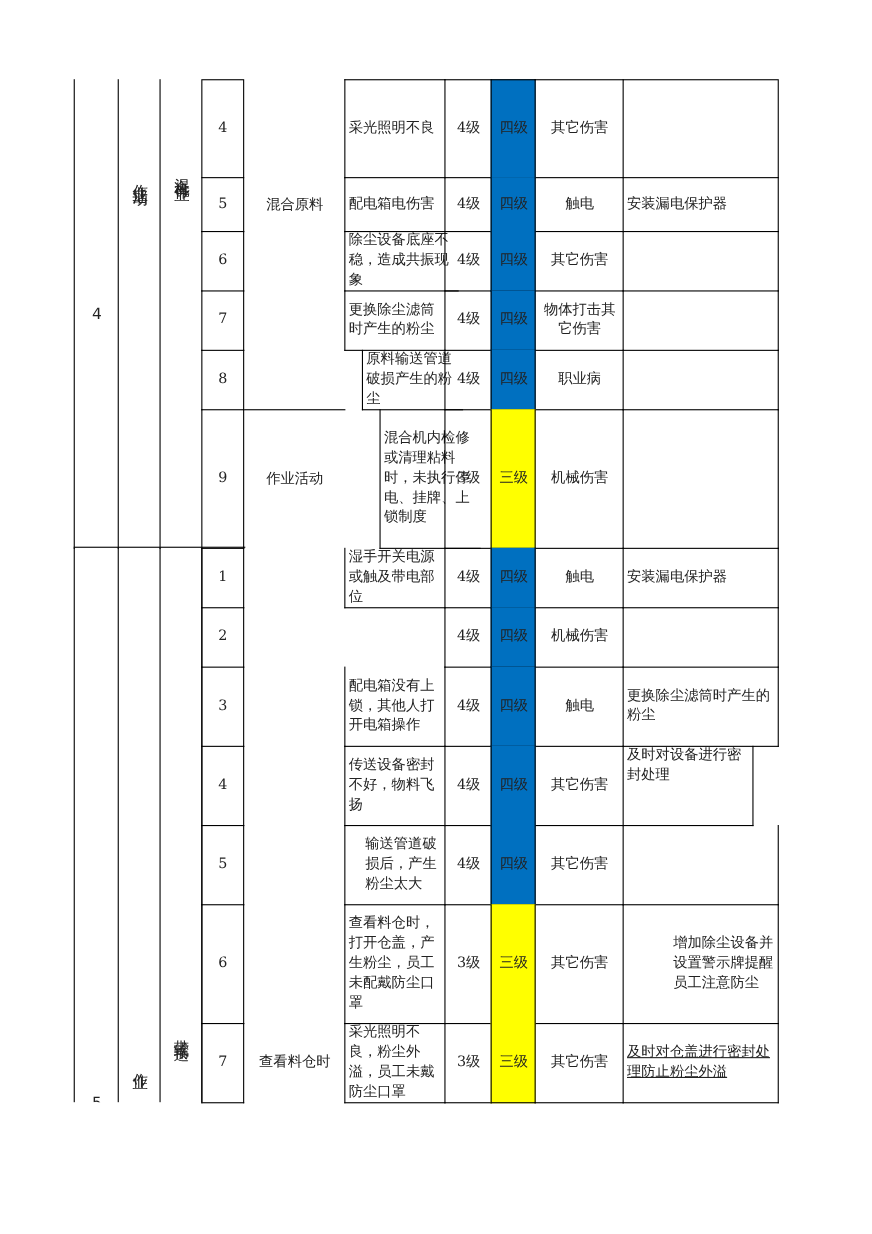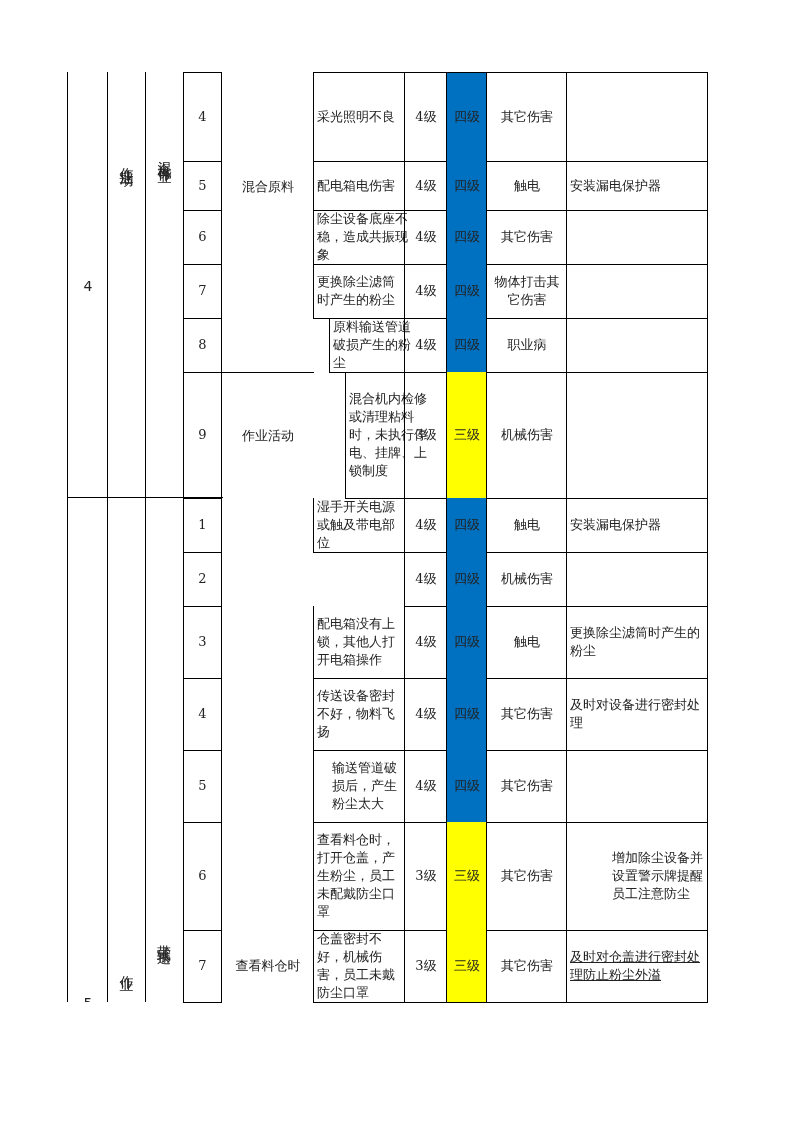--- a/index.html
+++ b/index.html
@@ -144,21 +144,21 @@
   <div class="cell bl br bb left-text" style="left:566px;top:606px;width:142px;height:73px;">
       <span class="wrap">更换除尘滤筒时产生的粉尘</span>
     </div>
 
   <div class="cell bl bb left-text" style="left:313px;top:678px;width:92px;height:73px;">
       <span class="wrap">传送设备密封不好，物料飞扬</span>
     </div>
   <div class="cell bl bb" style="left:404px;top:678px;width:43px;height:73px;">4级</div>
   <div class="cell bl bb blue" style="left:446px;top:678px;width:41px;height:73px;">四级</div>
   <div class="cell bl bb" style="left:486px;top:678px;width:81px;height:73px;">其它伤害</div>
-  <div class="cell bl br bb left-text top-text" style="left:566px;top:678px;width:142px;height:73px;padding-top:18px;">
+  <div class="cell bl br bb left-text top-text" style="left:566px;top:678px;width:119px;height:73px;">
       <span class="wrap">及时对设备进行密封处理</span>
     </div>
 
   <div class="cell bl bb left-text" style="left:313px;top:750px;width:92px;height:73px;padding-left:18px;">
       <span class="wrap">输送管道破损后，产生粉尘太大</span>
     </div>
   <div class="cell bl bb" style="left:404px;top:750px;width:43px;height:73px;">4级</div>
   <div class="cell bl bb blue" style="left:446px;top:750px;width:41px;height:73px;">四级</div>
   <div class="cell bl bb" style="left:486px;top:750px;width:81px;height:73px;">其它伤害</div>
   <div class="cell bl br bb left-text" style="left:566px;top:750px;width:142px;height:73px;"></div>
@@ -167,21 +167,21 @@
       <span class="wrap">查看料仓时，打开仓盖，产生粉尘，员工未配戴防尘口罩</span>
     </div>
   <div class="cell bl bb" style="left:404px;top:822px;width:43px;height:109px;">3级</div>
   <div class="cell bl bb yellow" style="left:446px;top:822px;width:41px;height:109px;">三级</div>
   <div class="cell bl bb" style="left:486px;top:822px;width:81px;height:109px;">其它伤害</div>
   <div class="cell bl br bb left-text" style="left:566px;top:822px;width:142px;height:109px;padding-left:45px;">
       <span class="wrap">增加除尘设备并设置警示牌提醒员工注意防尘</span>
     </div>
 
   <div class="cell bl bb left-text" style="left:313px;top:930px;width:92px;height:73px;">
-      <span class="wrap">仓盖密封不好，机械伤害，员工未戴防尘口罩</span>
+      <span class="wrap">采光照明不良，粉尘外溢，员工未戴防尘口罩</span>
     </div>
   <div class="cell bl bb" style="left:404px;top:930px;width:43px;height:73px;">3级</div>
   <div class="cell bl bb yellow" style="left:446px;top:930px;width:41px;height:73px;">三级</div>
   <div class="cell bl bb" style="left:486px;top:930px;width:81px;height:73px;">其它伤害</div>
   <div class="cell bl br bb left-text" style="left:566px;top:930px;width:142px;height:73px;text-decoration:underline;">
       <span class="wrap">及时对仓盖进行密封处理防止粉尘外溢</span>
     </div>
 
 </div>
 

